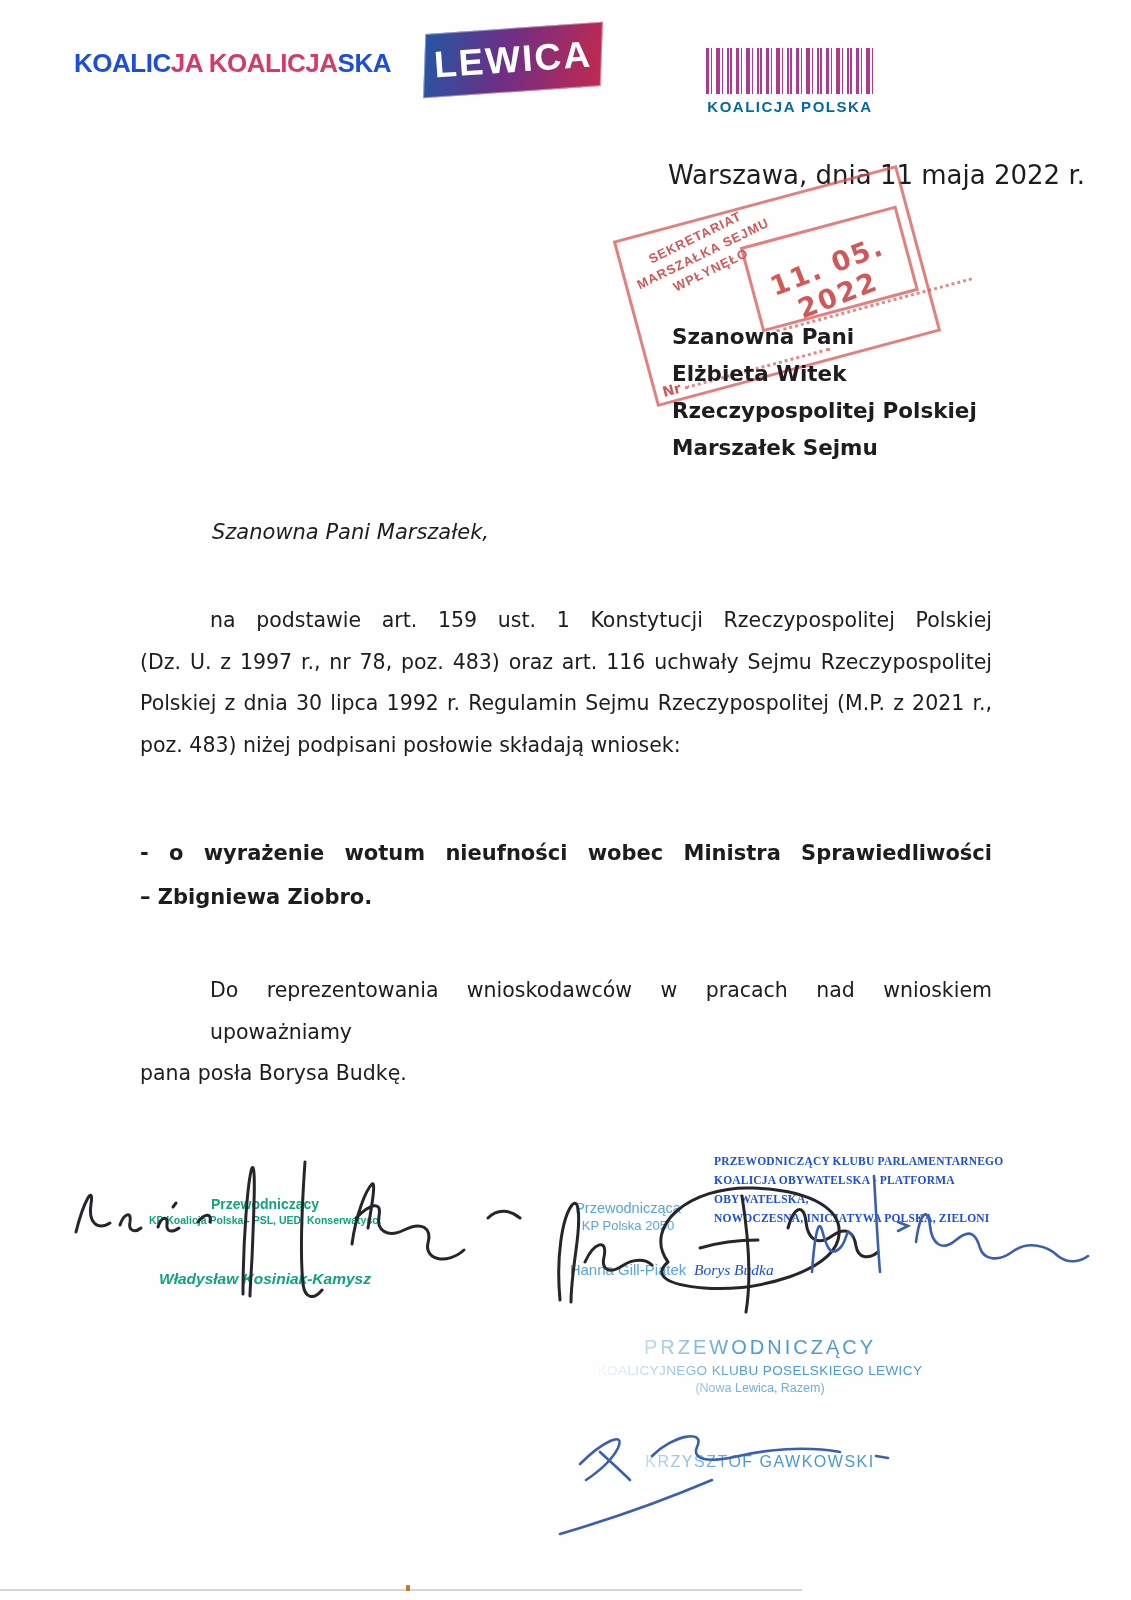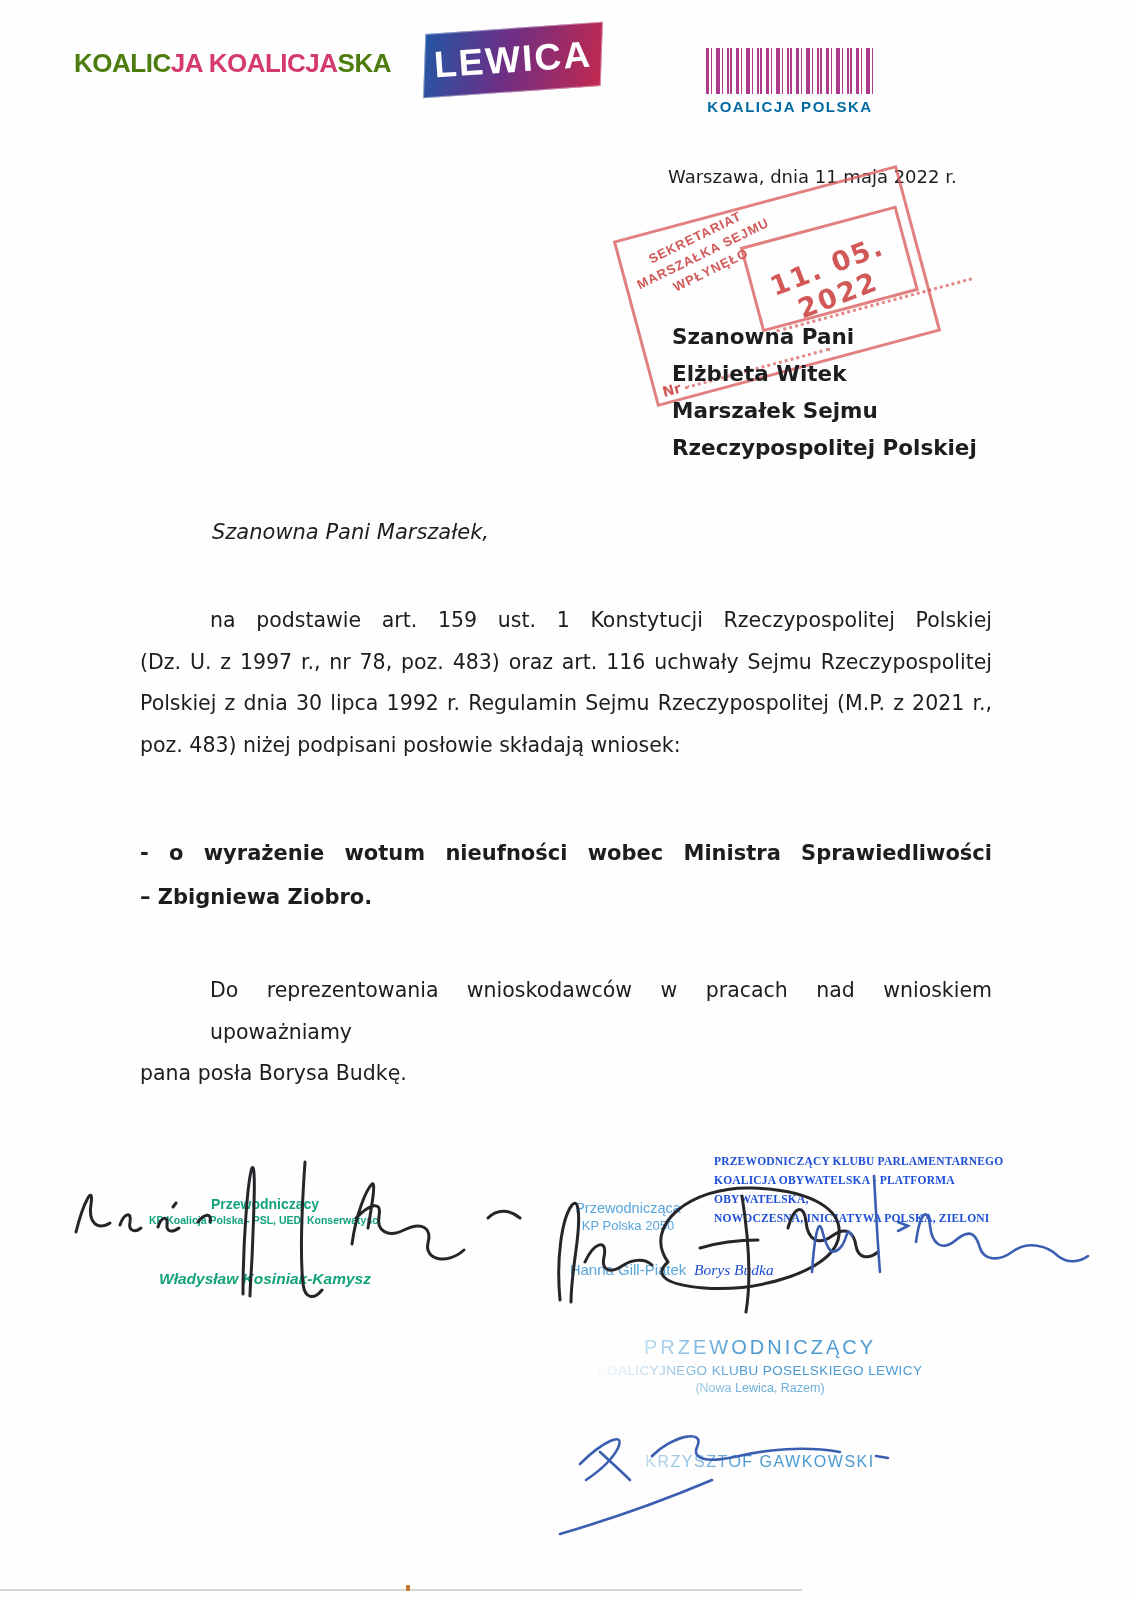--- a/index.html
+++ b/index.html
@@ -4,21 +4,21 @@
 <style>
   html,body{margin:0;padding:0;background:#e9e9e9;}
   .page{
     position:relative;width:1131px;height:1600px;margin:0 auto;
     background:#fefefe;overflow:hidden;
     font-family:"DejaVu Sans","Liberation Sans",sans-serif;
     color:#1d1d1f;
   }
   
   .ko-logo{position:absolute;left:74px;top:48px;font-weight:bold;font-size:26px;letter-spacing:-0.5px;font-family:"Liberation Sans",sans-serif;}
-  .ko-teal{color:#4d7c0f;} .ko-pink{color:#d43a6e;}
+  .ko-teal{color:#1d4ed8;} .ko-pink{color:#d43a6e;}
   .lewica-logo{
     position:absolute;left:424px;top:28px;width:178px;height:64px;
     background:linear-gradient(100deg,#2456a4 0%,#6c2f86 45%,#c2294f 100%);
     transform:rotate(-4deg) skewX(-6deg);
     display:flex;align-items:center;justify-content:center;
     box-shadow:0 0 0 1px rgba(255,255,255,.4) inset;
   }
   .lewica-logo span{color:#fff;font-weight:bold;font-size:37px;letter-spacing:2px;font-family:"Liberation Sans",sans-serif;transform:skewX(6deg);}
   .barcode-wrap{position:absolute;left:704px;top:48px;width:172px;text-align:center;}
   .barcode{
@@ -28,21 +28,21 @@
       #ad3a8d 5px 6px,transparent 6px 10px,
       #ad3a8d 10px 14px,transparent 14px 16px,
       #ad3a8d 16px 17px,transparent 17px 21px,
       #ad3a8d 21px 23px,transparent 23px 24px,
       #ad3a8d 24px 26px,transparent 26px 30px);
   }
   .barcode-caption{margin-top:4px;color:#0369a1;font-weight:bold;font-size:15px;letter-spacing:1.5px;font-family:"Liberation Sans",sans-serif;}
   .p2050{position:absolute;left:950px;top:20px;width:98px;height:88px;}
   .p2050 .num{position:absolute;left:8px;top:27px;width:86px;text-align:center;font-weight:bold;font-size:32px;color:#3b3b3a;font-family:"Liberation Sans",sans-serif;letter-spacing:1px;}
   
-  .date-line{position:absolute;left:668px;top:166px;font-size:18px;}
+  .date-line{position:absolute;left:668px;top:160px;font-size:26px;}
   .stamp{
     position:absolute;left:630px;top:200px;width:288px;height:166px;
     border:3px solid rgba(216,86,86,.75);transform:rotate(-15deg);z-index:1;
     color:rgba(205,70,70,.9);
   }
   .stamp-head{position:absolute;left:2px;top:6px;width:158px;transform:rotate(-11deg);
     font-size:13px;font-weight:bold;text-align:center;line-height:1.4;letter-spacing:1px;
     font-family:"Liberation Sans",sans-serif;}
   .stamp-datebox{position:absolute;right:8px;top:36px;width:156px;height:82px;border:3px solid rgba(216,86,86,.75);}
   .stamp-date{position:absolute;left:0;top:22px;width:100%;text-align:center;font-size:27px;font-weight:bold;transform:rotate(-6deg);letter-spacing:2px;}
@@ -119,22 +119,22 @@
     <div class="stamp-datebox">
       <div class="stamp-date">11. 05. 2022</div>
     </div>
     <div class="stamp-dots-mid"></div>
     <div class="stamp-nr"><span>Nr</span><span class="stamp-nr-dots"></span></div>
   </div>
 
   <div class="addressee">
     <div>Szanowna Pani</div>
     <div>Elżbieta Witek</div>
+    <div>Rzeczypospolitej Polskiej</div>
     <div>Marszałek Sejmu</div>
-    <div>Rzeczypospolitej Polskiej</div>
   </div>
 
   <div class="salutation">Szanowna Pani Marszałek,</div>
 
   <div class="bodyblock p1">
     <div class="jline indent">na podstawie art. 159 ust. 1 Konstytucji Rzeczypospolitej Polskiej</div>
     <div class="jline">(Dz. U. z 1997 r., nr 78, poz. 483) oraz art. 116 uchwały Sejmu Rzeczypospolitej</div>
     <div class="jline">Polskiej z dnia 30 lipca 1992 r. Regulamin Sejmu Rzeczypospolitej (M.P. z 2021 r.,</div>
     <div class="jline jlast">poz. 483) niżej podpisani posłowie składają wniosek:</div>
   </div>

